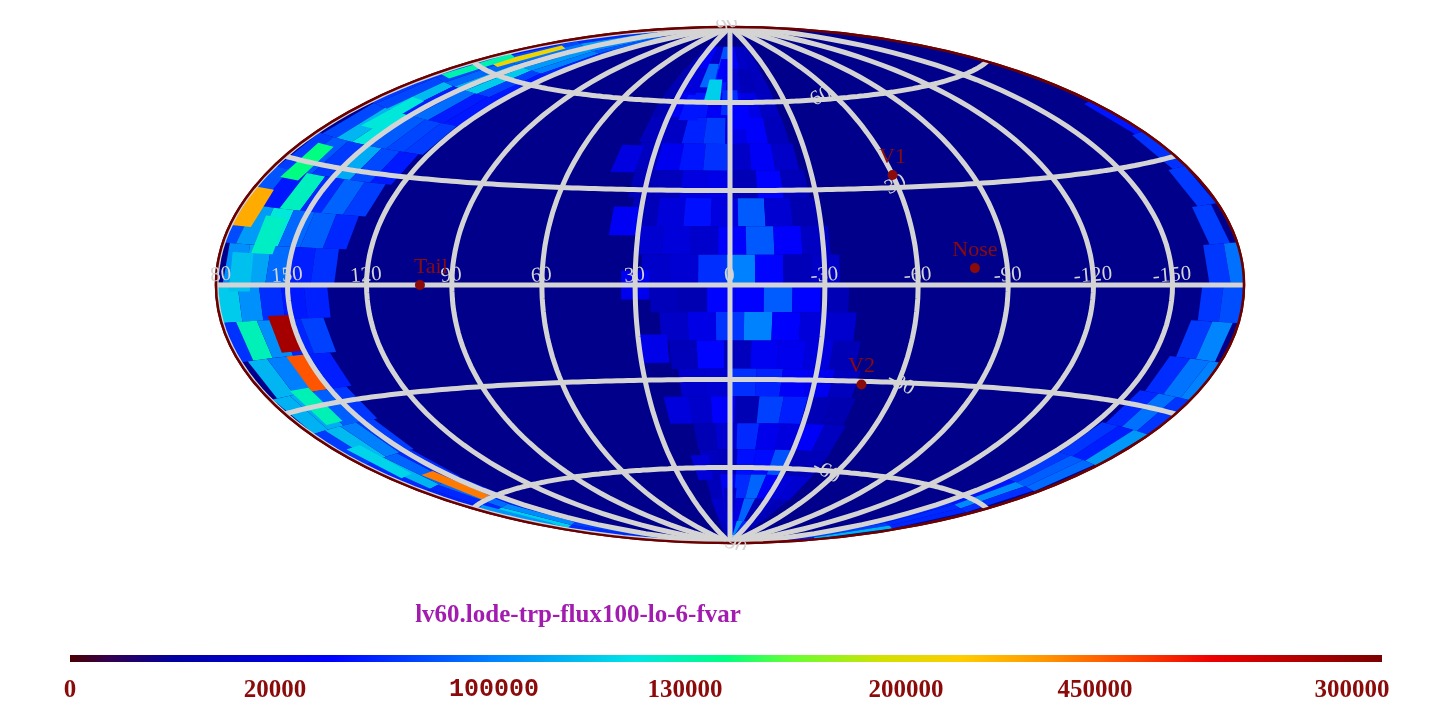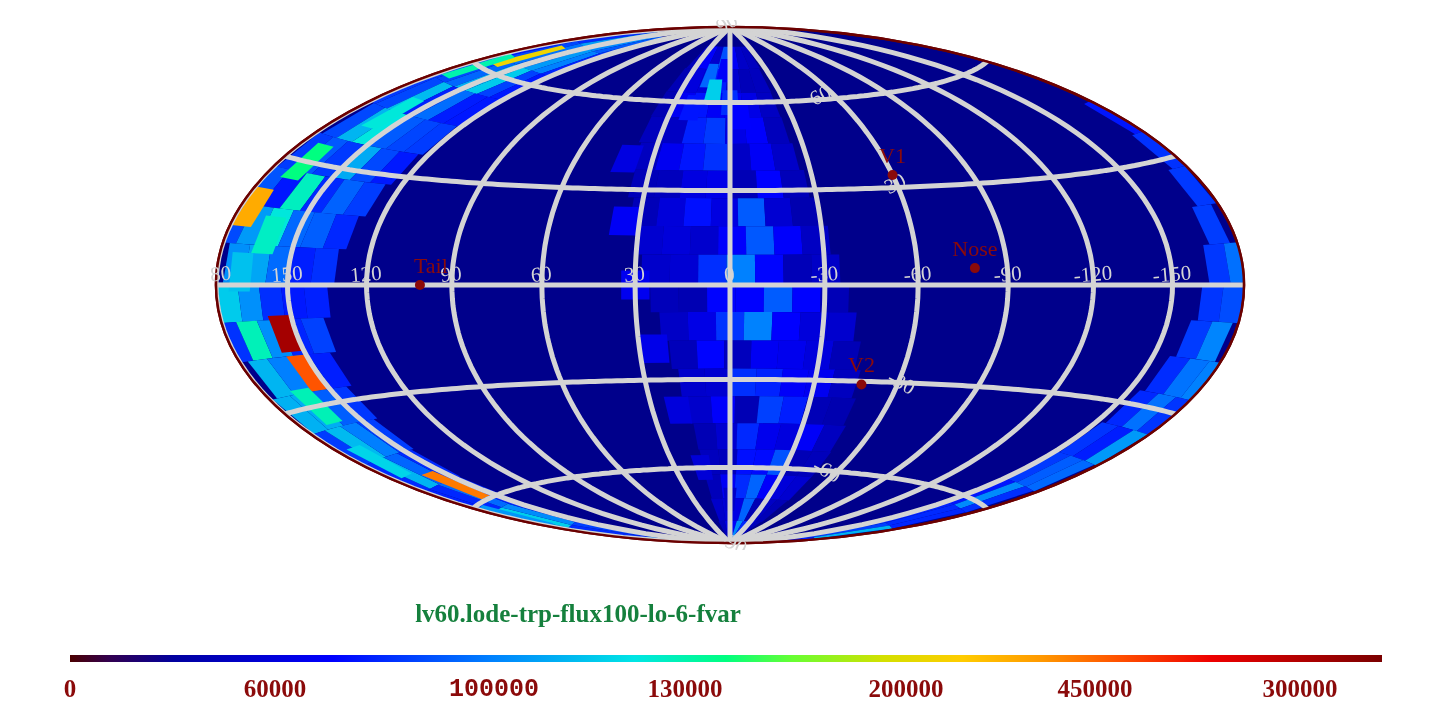--- a/index.html
+++ b/index.html
@@ -56,21 +56,21 @@
   .marker-dot {
     fill: #8b0a0a;
   }
 
   #plot-title {
     position: absolute;
     left: 0;
     top: 600px;
     width: 1156px;
     text-align: center;
-    color: #15803d;
+    color: #a21caf;
     font-family: "Liberation Serif", serif;
     font-size: 25px;
     font-weight: bold;
     letter-spacing: 0px;
   }
 
   #colorbar-wrap {
     position: absolute;
     left: 70px;
     top: 655px;
@@ -480,22 +480,22 @@
         </g>
     </svg>
   </div>
 
   <div id="plot-title">lv60.lode-trp-flux100-lo-6-fvar</div>
 
   <div id="colorbar-wrap">
     <div id="colorbar-strip"></div>
     <div id="colorbar-ticks">
         <div class="cb-tick-label" style="left: 0px;">0</div>
-        <div class="cb-tick-label" style="left: 205px;">60000</div>
+        <div class="cb-tick-label" style="left: 205px;">20000</div>
         <div class="cb-tick-label" style="left: 424px; font-family: Liberation Mono, monospace;">100000</div>
         <div class="cb-tick-label" style="left: 615px;">130000</div>
         <div class="cb-tick-label" style="left: 836px;">200000</div>
         <div class="cb-tick-label" style="left: 1025px;">450000</div>
-        <div class="cb-tick-label" style="left: 1230px;">300000</div>
+        <div class="cb-tick-label" style="left: 1282px;">300000</div>
       </div>
   </div>
 
 </div>
 
 </body></html>

